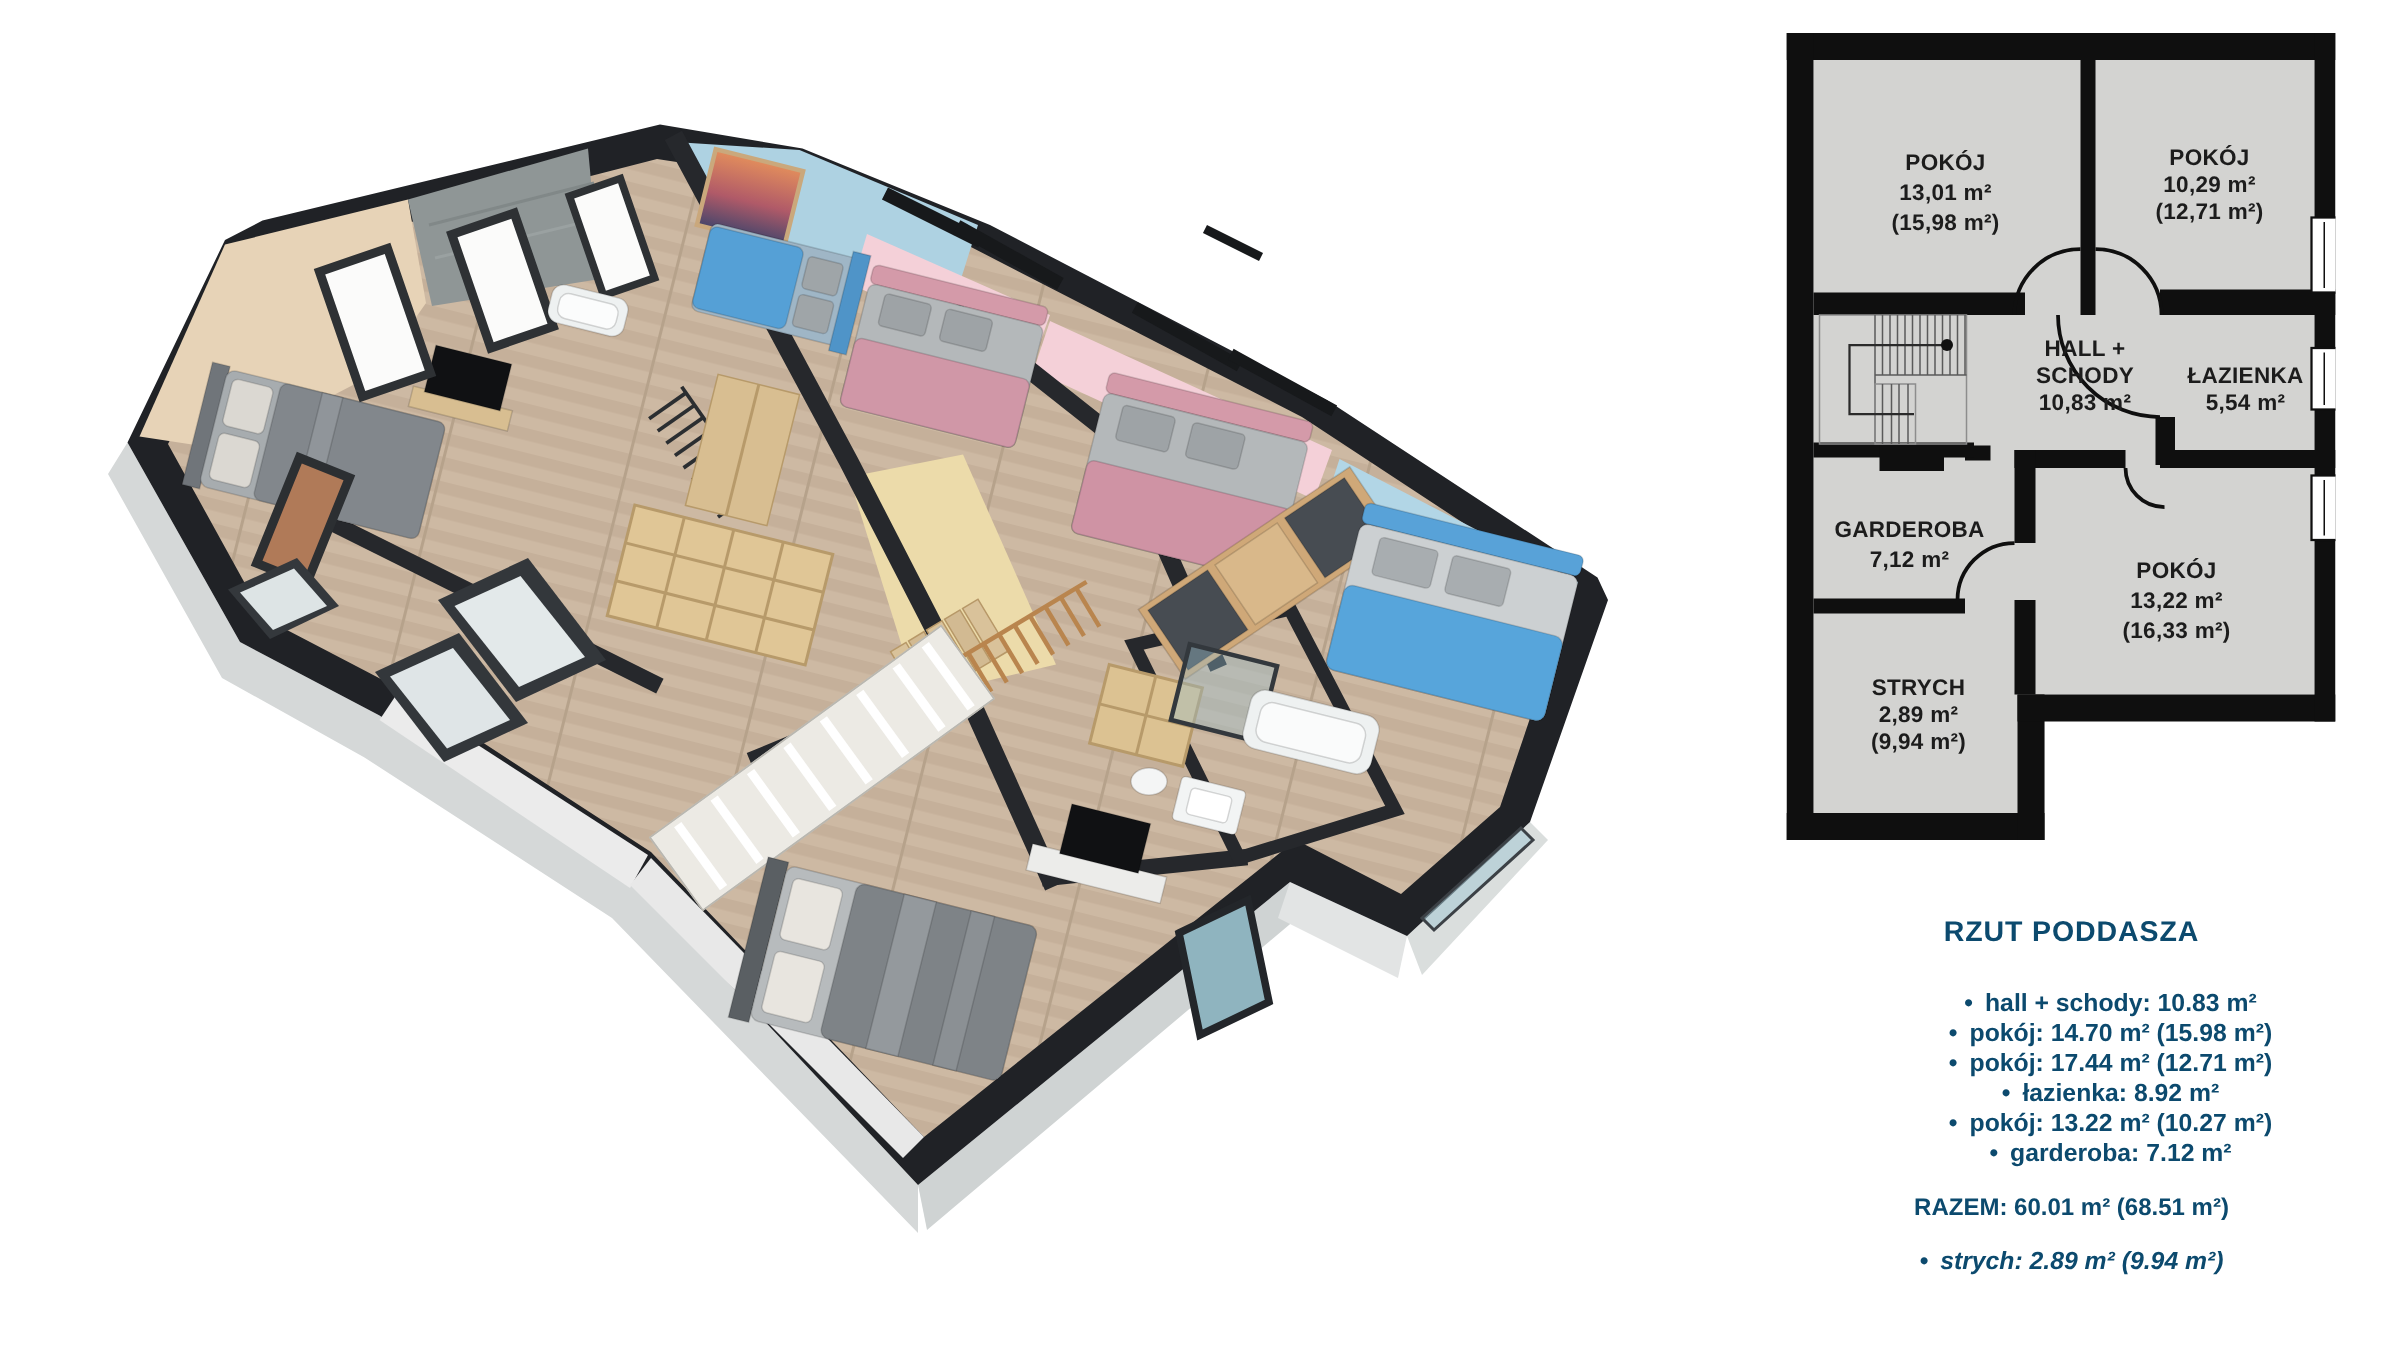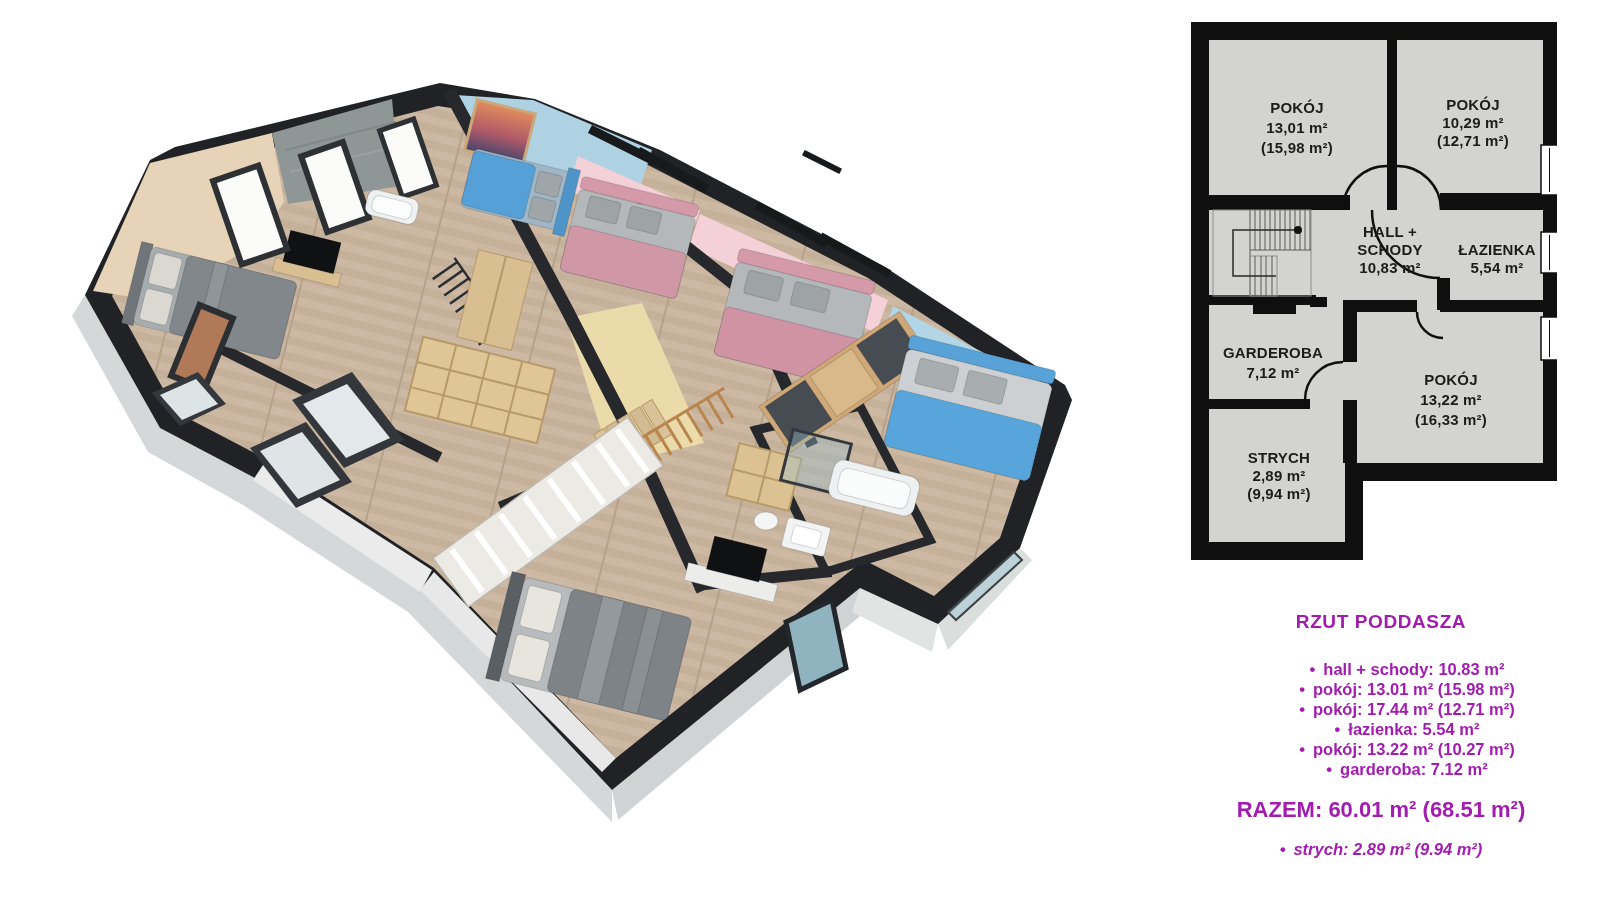--- a/index.html
+++ b/index.html
@@ -2,26 +2,26 @@
 <html><head>
 <meta charset="utf-8">
 <style>
   html,body{margin:0;padding:0;background:#ffffff;width:1600px;height:900px;overflow:hidden;
     font-family:"Liberation Sans","DejaVu Sans",sans-serif;}
   .stage{position:relative;width:1600px;height:900px;background:#fff;padding-left:28px;}
   svg{display:block;}
   .render3d{position:absolute;left:0;top:0;width:1600px;height:900px;}
   .plan2d{position:absolute;left:1191px;top:22px;width:366px;height:538px;}
   .pl{font:700 15px "Liberation Sans","DejaVu Sans",sans-serif;fill:#1c1c1c;text-anchor:middle;letter-spacing:.2px;}
-  .legend{position:absolute;left:1231px;top:611px;width:300px;text-align:center;color:#a21caf;font-weight:700;}
+  .legend{position:absolute;left:1231px;top:611px;width:300px;text-align:center;color:#0c4a6e;font-weight:700;}
   .legend-title{font-size:19px;letter-spacing:.6px;}
   .legend-list{list-style:none;margin:26px 0 0 0;padding:0 0 0 52px;text-align:center;}
   .legend-list li{font-size:16.5px;line-height:20px;white-space:nowrap;}
   .legend-list li::before{content:"•";margin-right:8px;}
-  .legend-total{margin-top:18px;font-size:22px;white-space:nowrap;}
+  .legend-total{margin-top:18px;font-size:16px;white-space:nowrap;}
   .legend-extra{margin-top:17px;font-size:16.5px;white-space:nowrap;font-style:italic;}
   .legend-extra::before{content:"•";margin-right:8px;}
 </style>
 </head>
 <body>
 
 <div class="stage">
 
   <svg class="render3d" viewBox="0 0 1600 900">
     <defs>
@@ -362,23 +362,23 @@
       <text class="pl" x="88" y="441">STRYCH</text>
       <text class="pl" x="88" y="459">2,89 m²</text>
       <text class="pl" x="88" y="477">(9,94 m²)</text>
     </g>
   </svg>
 
   <div class="legend">
     <div class="legend-title">RZUT PODDASZA</div>
     <ul class="legend-list">
       <li>hall + schody: 10.83 m²</li>
-      <li>pokój: 13.01 m² (15.98 m²)</li>
+      <li>pokój: 14.70 m² (15.98 m²)</li>
       <li>pokój: 17.44 m² (12.71 m²)</li>
-      <li>łazienka: 5.54 m²</li>
+      <li>łazienka: 8.92 m²</li>
       <li>pokój: 13.22 m² (10.27 m²)</li>
       <li>garderoba: 7.12 m²</li>
     </ul>
     <div class="legend-total">RAZEM: 60.01 m² (68.51 m²)</div>
     <div class="legend-extra"><span>strych: 2.89 m² (9.94 m²)</span></div>
   </div>
 
 </div>
 
 </body></html>

